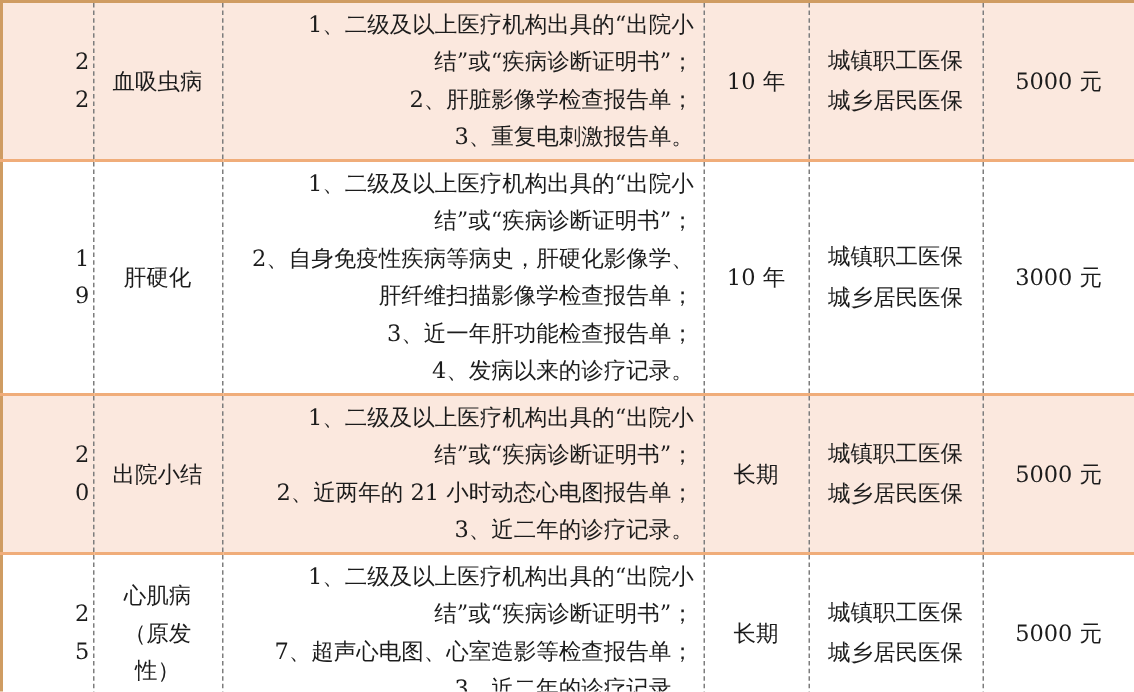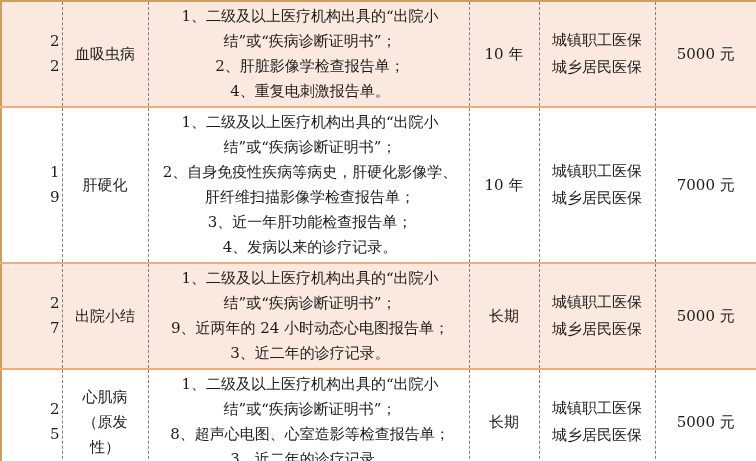--- a/index.html
+++ b/index.html
@@ -44,21 +44,21 @@
   tr.h-22 { height: 102px; }
   tr.h-23 { height: 147px; }
   tr.h-24 { height: 104px; }
   tr.h-25 { height: 98px; }
 
   td.cell-no,
   td.cell-duration,
   td.cell-amount { text-align: center; }
   td.cell-disease { text-align: center; padding: 2px 8px; }
   td.cell-insurance { text-align: center; }
-  td.cell-materials { padding: 2px 6px 2px 9px; text-align: center; }
+  td.cell-materials { padding: 2px 6px 2px 9px; text-align: right; }
   .mat-line { line-height: 25px; }
   .ins-line { line-height: 27px; }
 </style>
 </head>
 <body>
 
 <table class="med-table">
   <colgroup>
     <col class="c1">
       <col class="c2">
@@ -68,21 +68,21 @@
       <col class="c6">
   </colgroup>
   <tbody>
 
     <tr class="row-pink h-22">
       <td class="cell-no">22</td>
       <td class="cell-disease">血吸虫病</td>
       <td class="cell-materials">
         <div class="mat-line">1、二级及以上医疗机构出具的“出院小结”或“疾病诊断证明书”；</div>
         <div class="mat-line">2、肝脏影像学检查报告单；</div>
-        <div class="mat-line">4、重复电刺激报告单。</div>
+        <div class="mat-line">3、重复电刺激报告单。</div>
       </td>
       <td class="cell-duration">10 年</td>
       <td class="cell-insurance">
         <div class="ins-line">城镇职工医保</div>
         <div class="ins-line">城乡居民医保</div>
       </td>
       <td class="cell-amount">5000 元</td>
     </tr>
 
     <tr class="row-white h-23">
@@ -92,45 +92,45 @@
         <div class="mat-line">1、二级及以上医疗机构出具的“出院小结”或“疾病诊断证明书”；</div>
         <div class="mat-line">2、自身免疫性疾病等病史，肝硬化影像学、肝纤维扫描影像学检查报告单；</div>
         <div class="mat-line">3、近一年肝功能检查报告单；</div>
         <div class="mat-line">4、发病以来的诊疗记录。</div>
       </td>
       <td class="cell-duration">10 年</td>
       <td class="cell-insurance">
         <div class="ins-line">城镇职工医保</div>
         <div class="ins-line">城乡居民医保</div>
       </td>
-      <td class="cell-amount">7000 元</td>
+      <td class="cell-amount">3000 元</td>
     </tr>
 
     <tr class="row-pink h-24">
-      <td class="cell-no">27</td>
+      <td class="cell-no">20</td>
       <td class="cell-disease">出院小结</td>
       <td class="cell-materials">
         <div class="mat-line">1、二级及以上医疗机构出具的“出院小结”或“疾病诊断证明书”；</div>
-        <div class="mat-line">9、近两年的 24 小时动态心电图报告单；</div>
+        <div class="mat-line">2、近两年的 21 小时动态心电图报告单；</div>
         <div class="mat-line">3、近二年的诊疗记录。</div>
       </td>
       <td class="cell-duration">长期</td>
       <td class="cell-insurance">
         <div class="ins-line">城镇职工医保</div>
         <div class="ins-line">城乡居民医保</div>
       </td>
       <td class="cell-amount">5000 元</td>
     </tr>
 
     <tr class="row-white h-25">
       <td class="cell-no">25</td>
       <td class="cell-disease">心肌病（原发性）</td>
       <td class="cell-materials">
         <div class="mat-line">1、二级及以上医疗机构出具的“出院小结”或“疾病诊断证明书”；</div>
-        <div class="mat-line">8、超声心电图、心室造影等检查报告单；</div>
+        <div class="mat-line">7、超声心电图、心室造影等检查报告单；</div>
         <div class="mat-line">3、近二年的诊疗记录。</div>
       </td>
       <td class="cell-duration">长期</td>
       <td class="cell-insurance">
         <div class="ins-line">城镇职工医保</div>
         <div class="ins-line">城乡居民医保</div>
       </td>
       <td class="cell-amount">5000 元</td>
     </tr>
 

